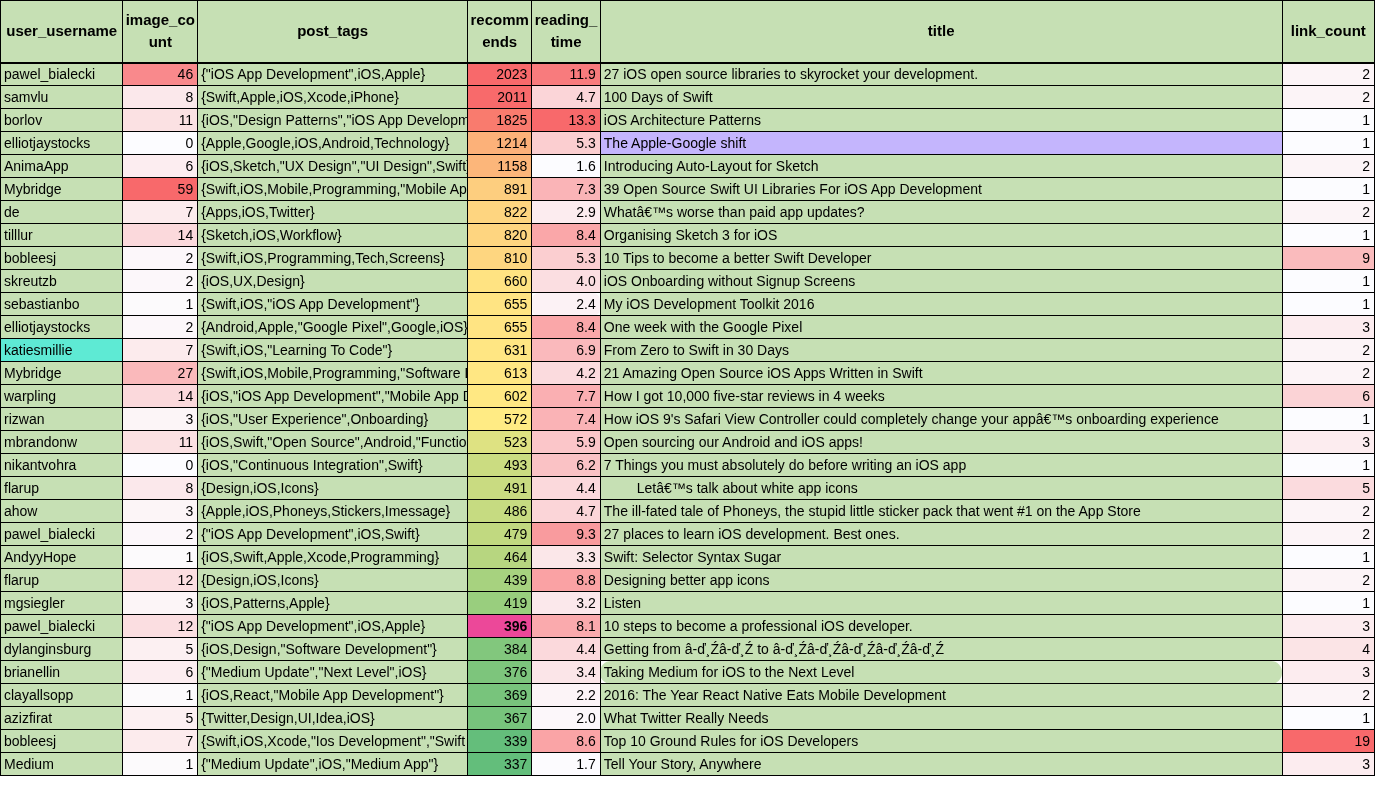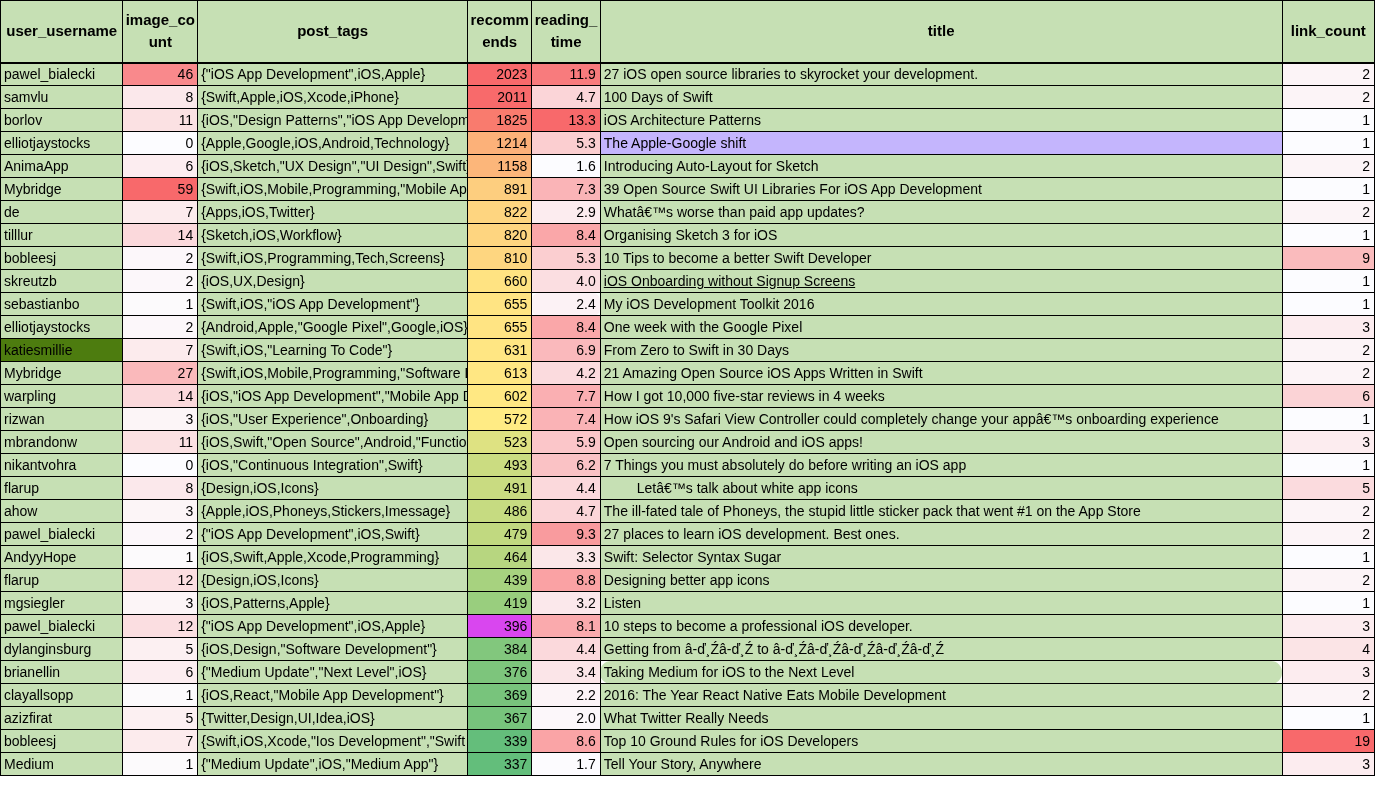--- a/index.html
+++ b/index.html
@@ -126,21 +126,21 @@
           <td class="num" style="background-color: rgb(251, 206, 208);">5.3</td>
           <td class="txt" style="background-color: rgb(198, 224, 180);">10 Tips to become a better Swift Developer</td>
           <td class="num" style="background-color: rgb(250, 187, 189);">9</td>
         </tr>
         <tr>
           <td class="txt" style="background-color: rgb(198, 224, 180);">skreutzb</td>
           <td class="num" style="background-color: rgb(252, 247, 250);">2</td>
           <td class="txt" style="background-color: rgb(198, 224, 180);">{iOS,UX,Design}</td>
           <td class="num" style="background-color: rgb(255, 227, 130);">660</td>
           <td class="num" style="background-color: rgb(251, 222, 225);">4.0</td>
-          <td class="txt" style="background-color: rgb(198, 224, 180); text-decoration: underline;">iOS Onboarding without Signup Screens</td>
+          <td class="txt" style="background-color: rgb(198, 224, 180);">iOS Onboarding without Signup Screens</td>
           <td class="num" style="background-color: rgb(252, 252, 255);">1</td>
         </tr>
         <tr>
           <td class="txt" style="background-color: rgb(198, 224, 180);">sebastianbo</td>
           <td class="num" style="background-color: rgb(252, 250, 252);">1</td>
           <td class="txt" style="background-color: rgb(198, 224, 180);">{Swift,iOS,"iOS App Development"}</td>
           <td class="num" style="background-color: rgb(255, 228, 131);">655</td>
           <td class="num" style="background-color: rgb(252, 242, 245); border-radius: 7px;">2.4</td>
           <td class="txt" style="background-color: rgb(198, 224, 180);">My iOS Development Toolkit 2016</td>
           <td class="num" style="background-color: rgb(252, 252, 255);">1</td>
@@ -148,21 +148,21 @@
         <tr>
           <td class="txt" style="background-color: rgb(198, 224, 180);">elliotjaystocks</td>
           <td class="num" style="background-color: rgb(252, 247, 250);">2</td>
           <td class="txt" style="background-color: rgb(198, 224, 180);">{Android,Apple,"Google Pixel",Google,iOS}</td>
           <td class="num" style="background-color: rgb(255, 228, 131);">655</td>
           <td class="num" style="background-color: rgb(250, 167, 169);">8.4</td>
           <td class="txt" style="background-color: rgb(198, 224, 180);">One week with the Google Pixel</td>
           <td class="num" style="background-color: rgb(252, 236, 239);">3</td>
         </tr>
         <tr>
-          <td class="txt" style="background-color: #4d7c0f;">katiesmillie</td>
+          <td class="txt" style="background-color: #5eead4;">katiesmillie</td>
           <td class="num" style="background-color: rgb(252, 235, 237);">7</td>
           <td class="txt" style="background-color: rgb(198, 224, 180);">{Swift,iOS,"Learning To Code"}</td>
           <td class="num" style="background-color: rgb(255, 230, 131);">631</td>
           <td class="num" style="background-color: rgb(250, 185, 188);">6.9</td>
           <td class="txt" style="background-color: rgb(198, 224, 180);">From Zero to Swift in 30 Days</td>
           <td class="num" style="background-color: rgb(252, 244, 247);">2</td>
         </tr>
         <tr>
           <td class="txt" style="background-color: rgb(198, 224, 180);">Mybridge</td>
           <td class="num" style="background-color: rgb(250, 185, 187);">27</td>
@@ -259,21 +259,21 @@
           <td class="txt" style="background-color: rgb(198, 224, 180);">{iOS,Patterns,Apple}</td>
           <td class="num" style="background-color: rgb(153, 206, 126);">419</td>
           <td class="num" style="background-color: rgb(251, 232, 235);">3.2</td>
           <td class="txt" style="background-color: rgb(198, 224, 180);">Listen</td>
           <td class="num" style="background-color: rgb(252, 252, 255);">1</td>
         </tr>
         <tr>
           <td class="txt" style="background-color: rgb(198, 224, 180);">pawel_bialecki</td>
           <td class="num" style="background-color: rgb(251, 222, 225);">12</td>
           <td class="txt" style="background-color: rgb(198, 224, 180);">{"iOS App Development",iOS,Apple}</td>
-          <td class="num" style="background-color: #d946ef;">396</td>
+          <td class="num" style="background-color: #ec4899; font-weight: bold;">396</td>
           <td class="num" style="background-color: rgb(250, 170, 173);">8.1</td>
           <td class="txt" style="background-color: rgb(198, 224, 180);">10 steps to become a professional iOS developer.</td>
           <td class="num" style="background-color: rgb(252, 236, 239);">3</td>
         </tr>
         <tr>
           <td class="txt" style="background-color: rgb(198, 224, 180);">dylanginsburg</td>
           <td class="num" style="background-color: rgb(252, 240, 242);">5</td>
           <td class="txt" style="background-color: rgb(198, 224, 180);">{iOS,Design,"Software Development"}</td>
           <td class="num" style="background-color: rgb(130, 199, 125);">384</td>
           <td class="num" style="background-color: rgb(251, 217, 220);">4.4</td>

